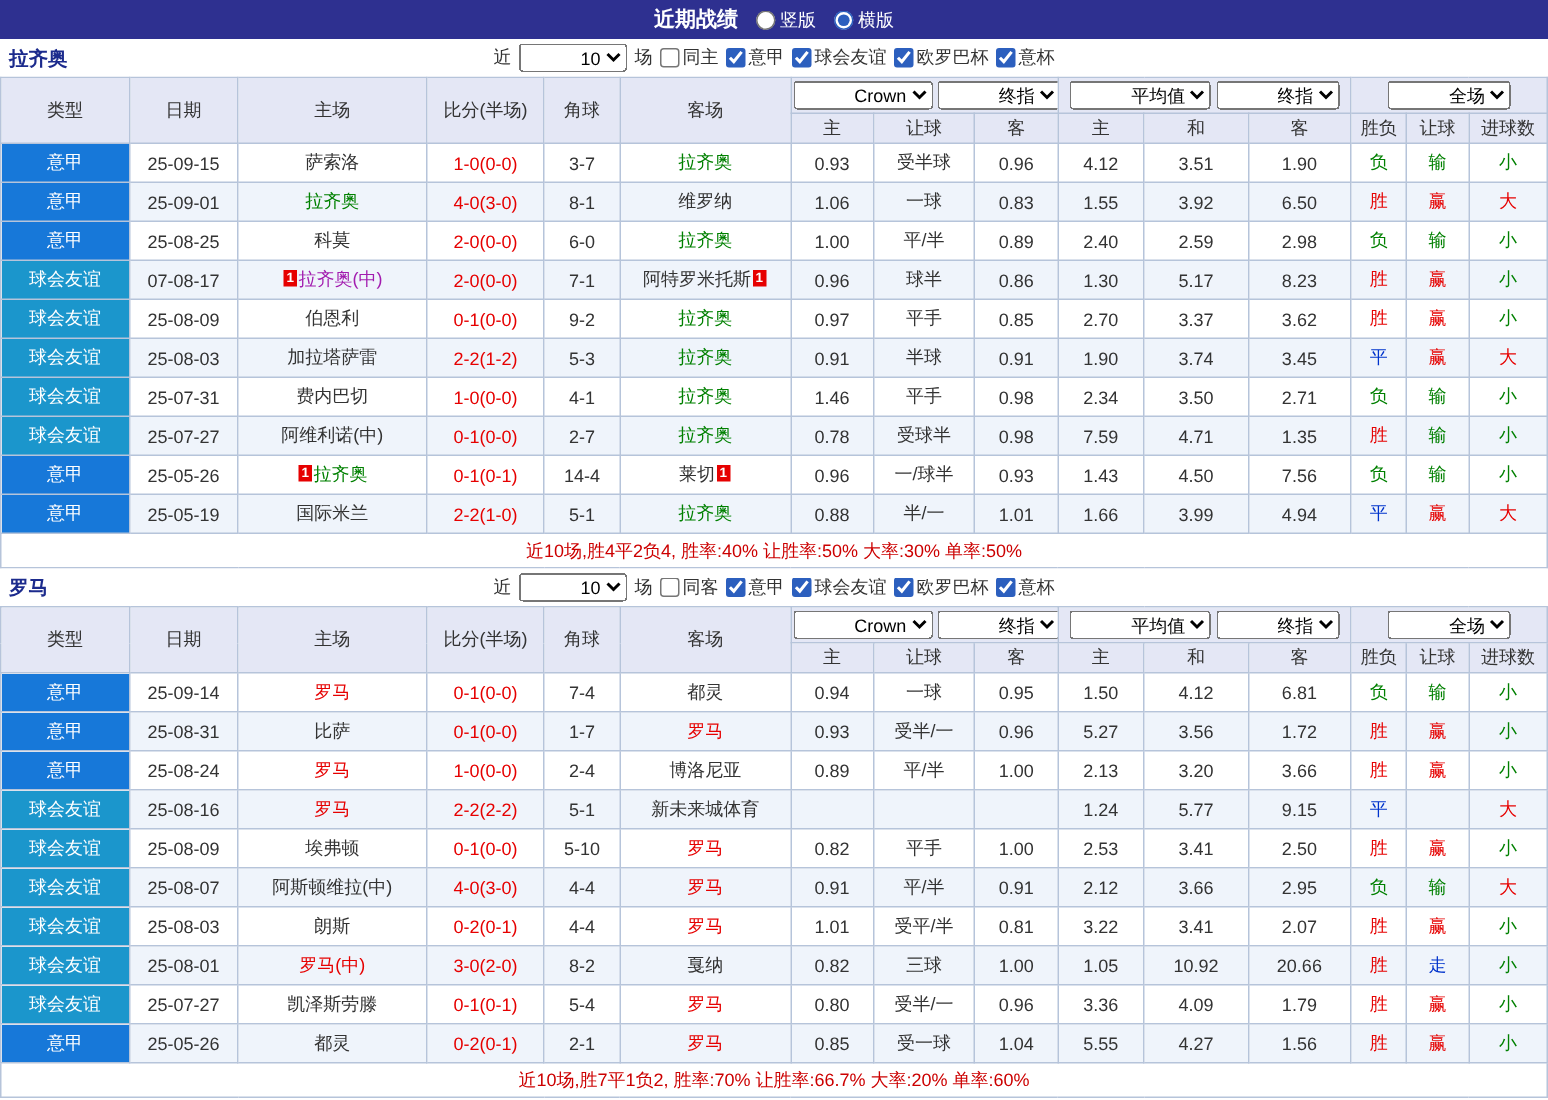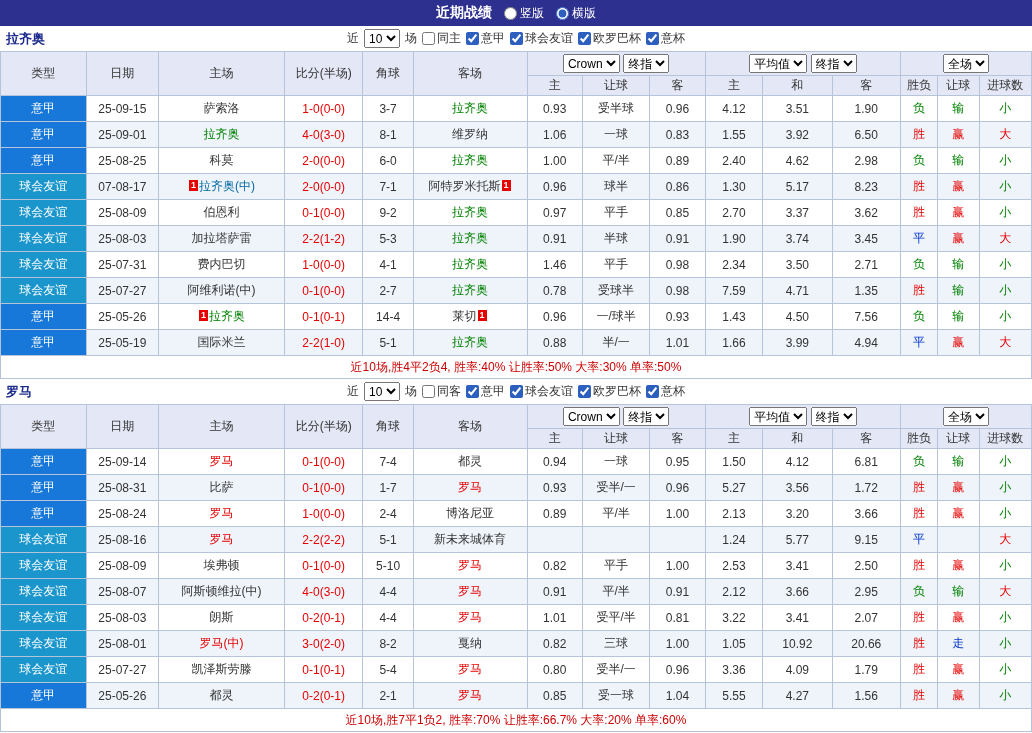--- a/index.html
+++ b/index.html
@@ -35,21 +35,21 @@
   }
   .team-name {
     position: absolute;
     left: 6px;
     font-weight: bold;
     font-size: 13px;
     color: #1c2b8d;
   }
   .filters { display: flex; align-items: center; gap: 5px; }
   .filters label { display: inline-flex; align-items: center; gap: 2px; cursor: pointer; }
-  select { font-size: 12px; height: 19px; font-family: inherit; }
+  select { font-size: 12px; height: 19px; font-family: inherit; padding-left: 36px; }
   table.grid { width: 1032px; border-collapse: collapse; table-layout: fixed; }
   .grid th, .grid td {
     border: 1px solid #b6c4da;
     text-align: center;
     padding: 0 1px;
     overflow: hidden;
     white-space: nowrap;
   }
   .grid thead th { background: #e4e7f5; font-weight: normal; }
   .grid tr.h1 th { height: 24px; }
@@ -211,30 +211,30 @@
           <td class="c-type" style="background:#1778d9;">意甲</td>
           <td>25-08-25</td>
           <td><span>科莫</span></td>
           <td class="c-score">2-0(0-0)</td>
           <td>6-0</td>
           <td><span style="color:#008000;">拉齐奥</span></td>
           <td>1.00</td>
           <td>平/半</td>
           <td>0.89</td>
           <td>2.40</td>
-          <td>4.62</td>
+          <td>2.59</td>
           <td>2.98</td>
           <td style="color:#008000;">负</td>
           <td style="color:#008000;">输</td>
           <td style="color:#008000;">小</td>
         </tr>
         <tr class="alt">
           <td class="c-type" style="background:#1b96cc;">球会友谊</td>
           <td>07-08-17</td>
-          <td><span class="card">1</span><span style="color:#0369a1;">拉齐奥(中)</span></td>
+          <td><span class="card">1</span><span style="color:#a21caf;">拉齐奥(中)</span></td>
           <td class="c-score">2-0(0-0)</td>
           <td>7-1</td>
           <td><span>阿特罗米托斯</span><span class="card">1</span></td>
           <td>0.96</td>
           <td>球半</td>
           <td>0.86</td>
           <td>1.30</td>
           <td>5.17</td>
           <td>8.23</td>
           <td style="color:#e60000;">胜</td>

